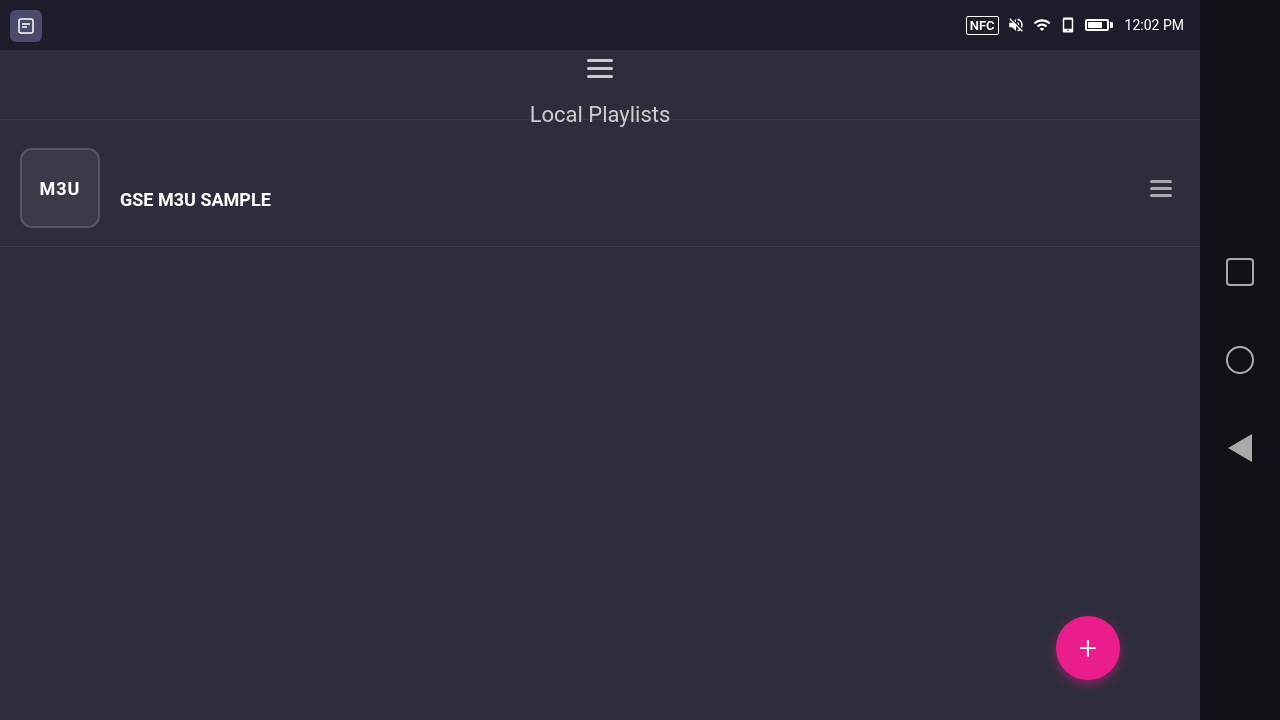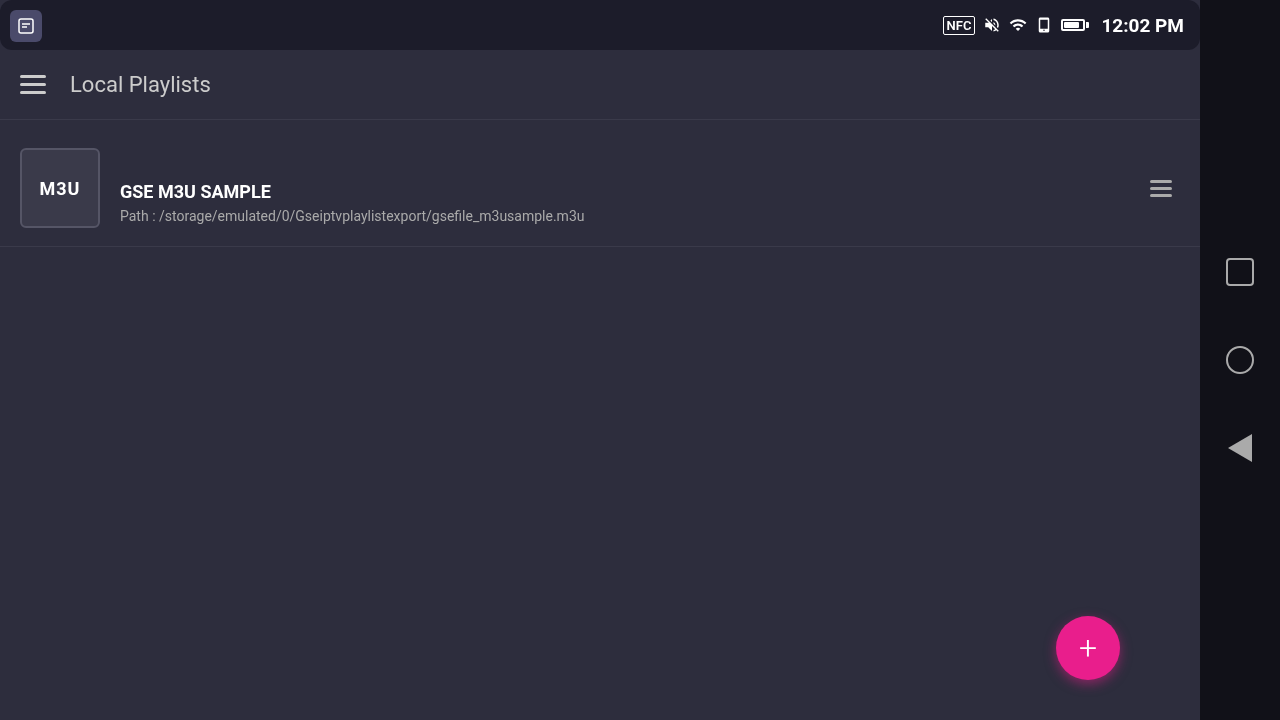--- a/index.html
+++ b/index.html
@@ -29,51 +29,51 @@
 
     
     .status-bar {
       width: 100%;
       height: 50px;
       background: #1c1c2a;
       display: flex;
       justify-content: flex-end;
       padding: 17px 16px;
       gap: 10px;
-      border-radius: 12px;
     }
 
     .status-icons {
       display: flex;
       align-items: center;
       gap: 8px;
     }
 
     .status-icon {
       color: #ffffff;
       font-size: 13px;
     }
 
     .status-time {
       color: #ffffff;
-      font-size: 19px;
-      font-weight: 700;
+      font-size: 14px;
+      font-weight: 400;
       margin-left: 4px;
     }
 
     
     .toolbar {
       width: 100%;
       height: 70px;
       background: #2d2d3d;
       display: flex;
       align-items: center;
       padding: 9px 20px;
       gap: 24px;
       border-bottom: 1px solid #3a3a4a;
+      flex-direction: column;
     }
 
     .hamburger-icon {
       display: flex;
       flex-direction: column;
       gap: 5px;
       cursor: pointer;
     }
 
     .hamburger-icon span {
@@ -104,21 +104,21 @@
       padding: 18px 20px;
       gap: 20px;
       border-bottom: 1px solid #3a3a4a;
       cursor: pointer;
     }
 
     .playlist-icon {
       width: 80px;
       height: 80px;
       background: #3a3a4a;
-      border-radius: 6px;
+      border-radius: 12px;
       display: flex;
       align-items: center;
       justify-content: center;
       flex-shrink: 0;
       border: 2px solid #555566;
     }
 
     .playlist-icon-text {
       color: #ffffff;
       font-size: 18px;
@@ -328,21 +328,20 @@
   </div>
 
   <div class="content">
 
     <div class="playlist-item">
       <div class="playlist-icon">
         <span class="playlist-icon-text">M3U</span>
       </div>
       <div class="playlist-info">
         <div class="playlist-name">GSE M3U SAMPLE</div>
-        <div class="playlist-path">Path : /storage/emulated/0/Gseiptvplaylistexport/gsefile_m3usample.m3u</div>
       </div>
       <div class="playlist-menu-icon">
         <span></span>
         <span></span>
         <span></span>
       </div>
     </div>
 
 
     <div class="fab-button">

